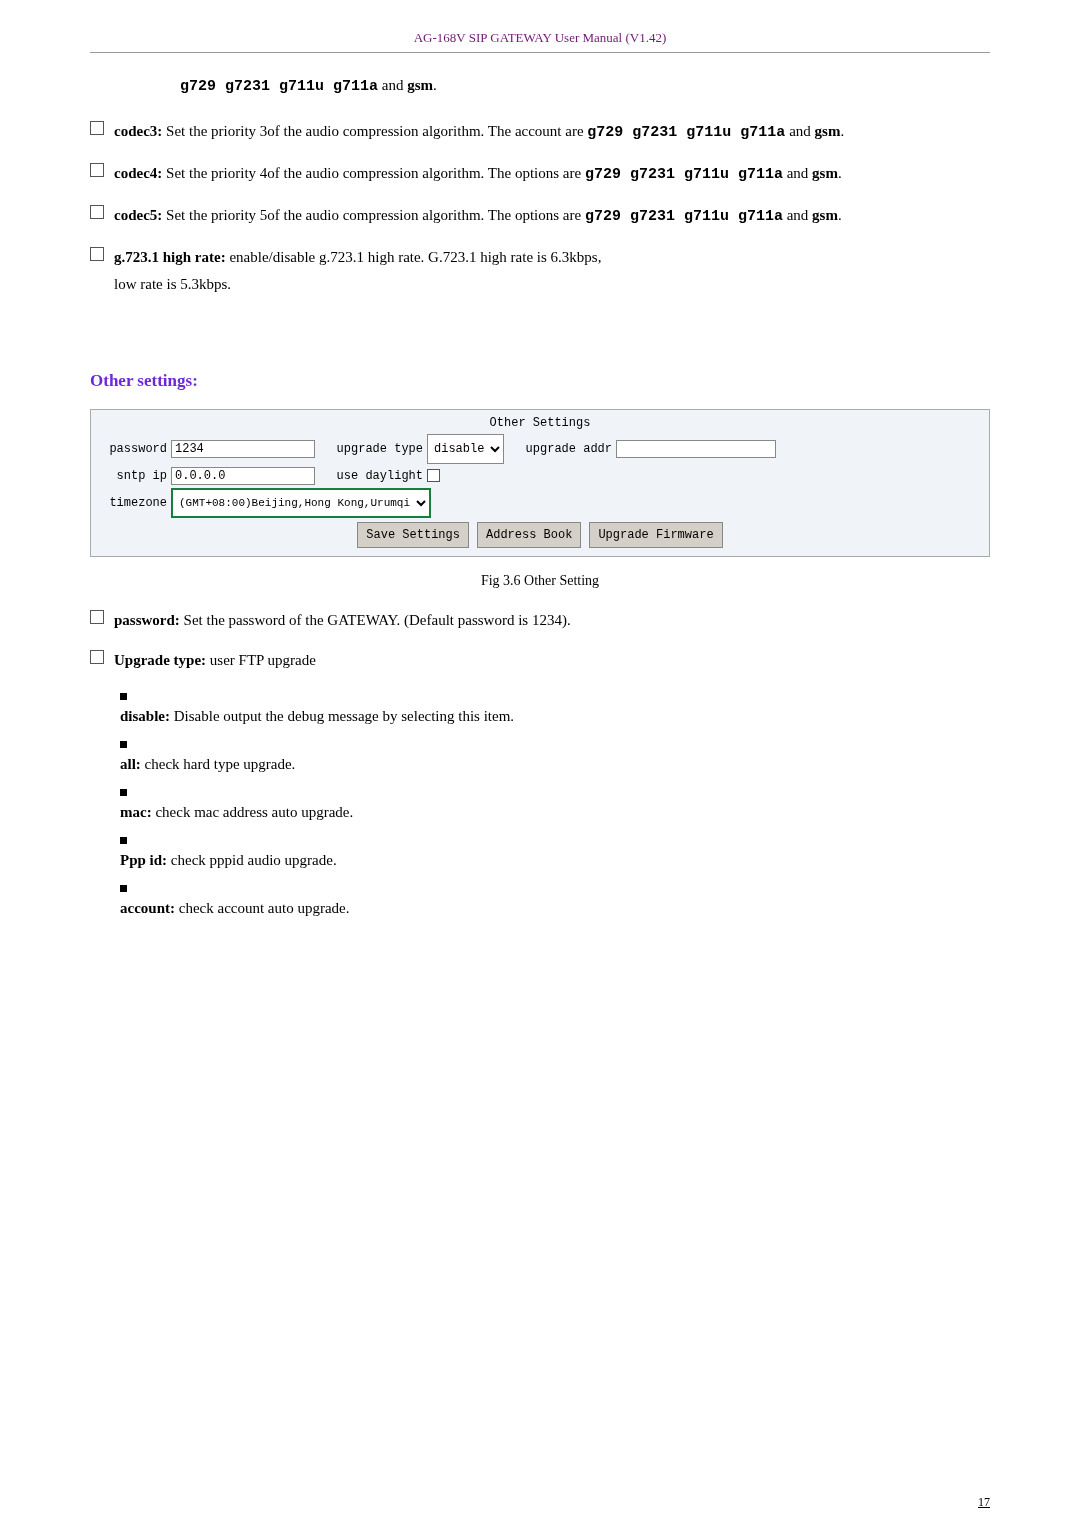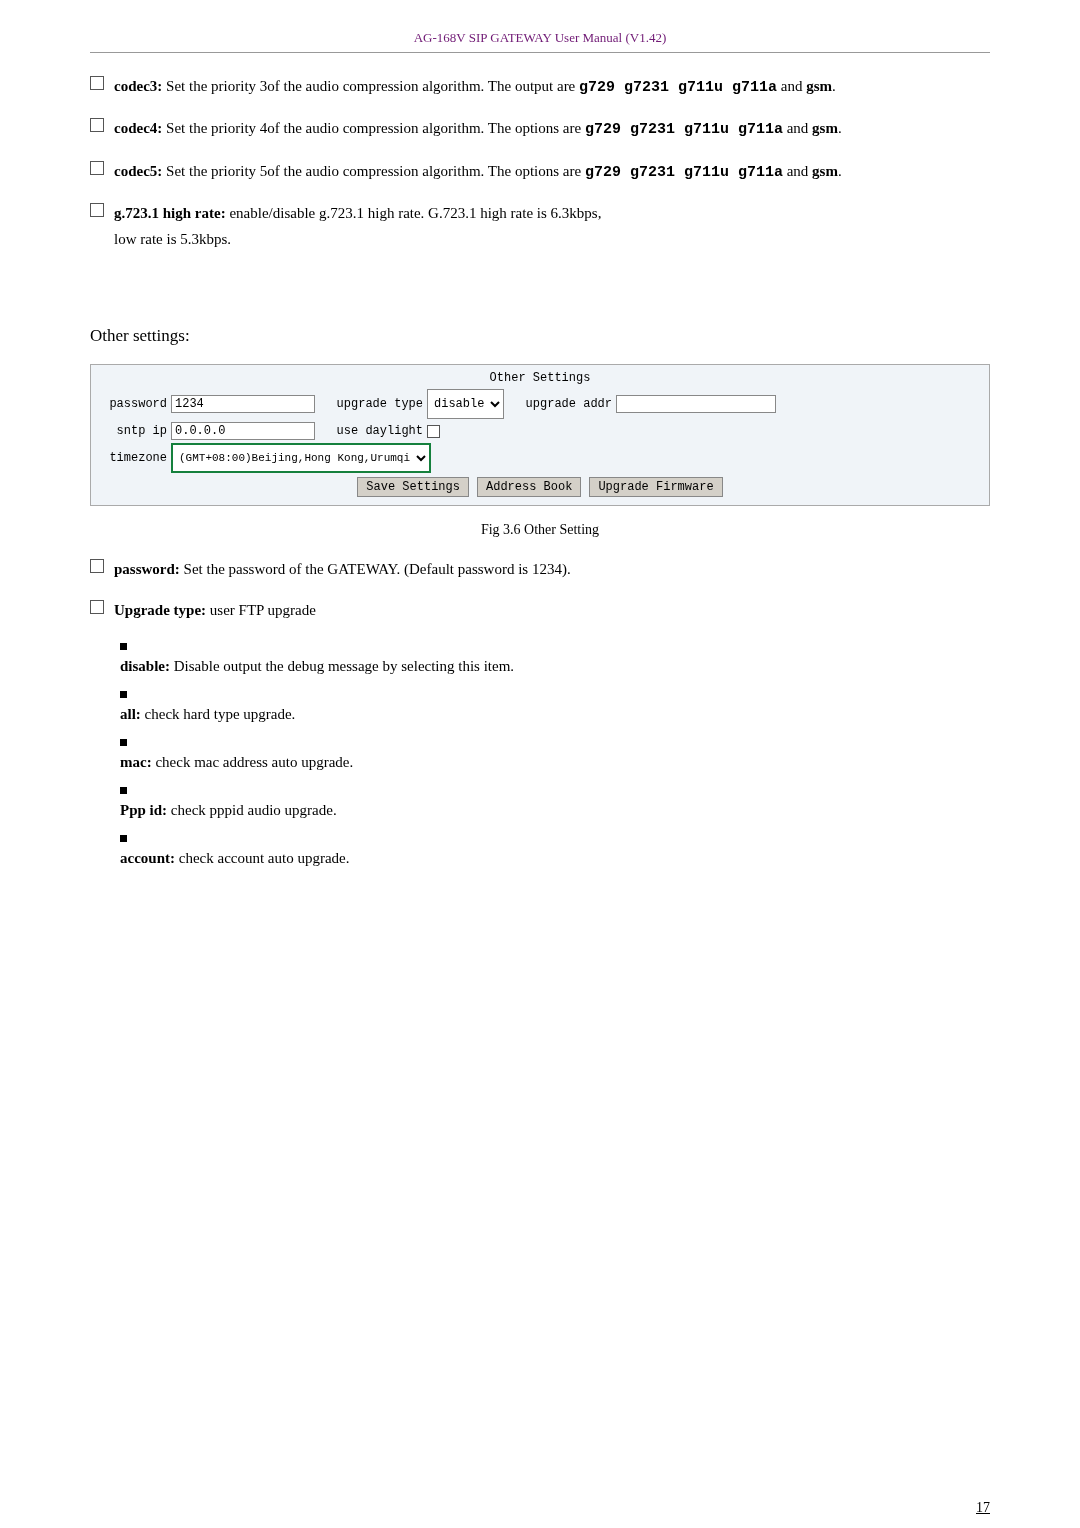--- a/index.html
+++ b/index.html
@@ -56,22 +56,22 @@
       flex: 1;
       line-height: 1.75;
     }
 
     .bold-term { font-weight: bold; }
     .mono { font-family: "Courier New", Courier, monospace; font-weight: bold; }
 
     
     .section-heading {
       font-size: 17px;
-      font-weight: normal;
-      color: #000000;
+      font-weight: bold;
+      color: #6d28d9;
       margin-top: 30px;
       margin-bottom: 18px;
     }
 
     
     .settings-box {
       border: 1px solid #aaa;
       background: #f0f4f8;
       padding: 6px 8px 8px 8px;
       font-family: "Courier New", Courier, monospace;
@@ -126,21 +126,21 @@
       width: 160px;
     }
 
     .settings-button {
       background: #d4d0c8;
       border: 1px solid #888;
       font-family: "Courier New", Courier, monospace;
       font-size: 12px;
       padding: 1px 8px;
       cursor: pointer;
-      height: 20px;
+      height: 26px;
     }
 
     .buttons-row {
       display: flex;
       gap: 8px;
       margin-top: 4px;
       justify-content: center;
     }
 
     .fig-caption {
@@ -165,23 +165,23 @@
       height: 7px;
       background: #000;
       display: inline-block;
       flex-shrink: 0;
       margin-top: 6px;
     }
 
     
     .page-number {
       position: absolute;
-      bottom: 12px;
+      bottom: 18px;
       right: 90px;
-      font-size: 14px;
+      font-size: 12px;
       text-decoration: underline;
     }
 
     .timezone-row {
       display: flex;
       align-items: center;
       gap: 4px;
       margin-bottom: 3px;
     }
 
@@ -205,26 +205,29 @@
   </style>
 </head>
 <body>
 
 <div class="page-container">
 
   <div class="page-header">
     <span>AG-168V SIP GATEWAY User Manual (V1.42)</span>
   </div>
 
+  <div class="content-block" style="padding-left: 90px; margin-bottom: 18px;">
+    <span class="mono">g729  g7231  g711u  g711a</span> and <span class="bold-term">gsm</span>.
+  </div>
 
   <div class="indent-block">
     <div class="checkbox-placeholder"></div>
     <div class="text-block">
       <span class="bold-term">codec3:</span>
-      <span> Set the priority 3of the audio compression algorithm. The output are </span>
+      <span> Set the priority 3of the audio compression algorithm. The account are </span>
       <span class="mono">g729  g7231  g711u  g711a</span>
       <span> and </span>
       <span class="bold-term">gsm</span><span>.</span>
     </div>
   </div>
 
   <div class="indent-block">
     <div class="checkbox-placeholder"></div>
     <div class="text-block">
       <span class="bold-term">codec4:</span>

